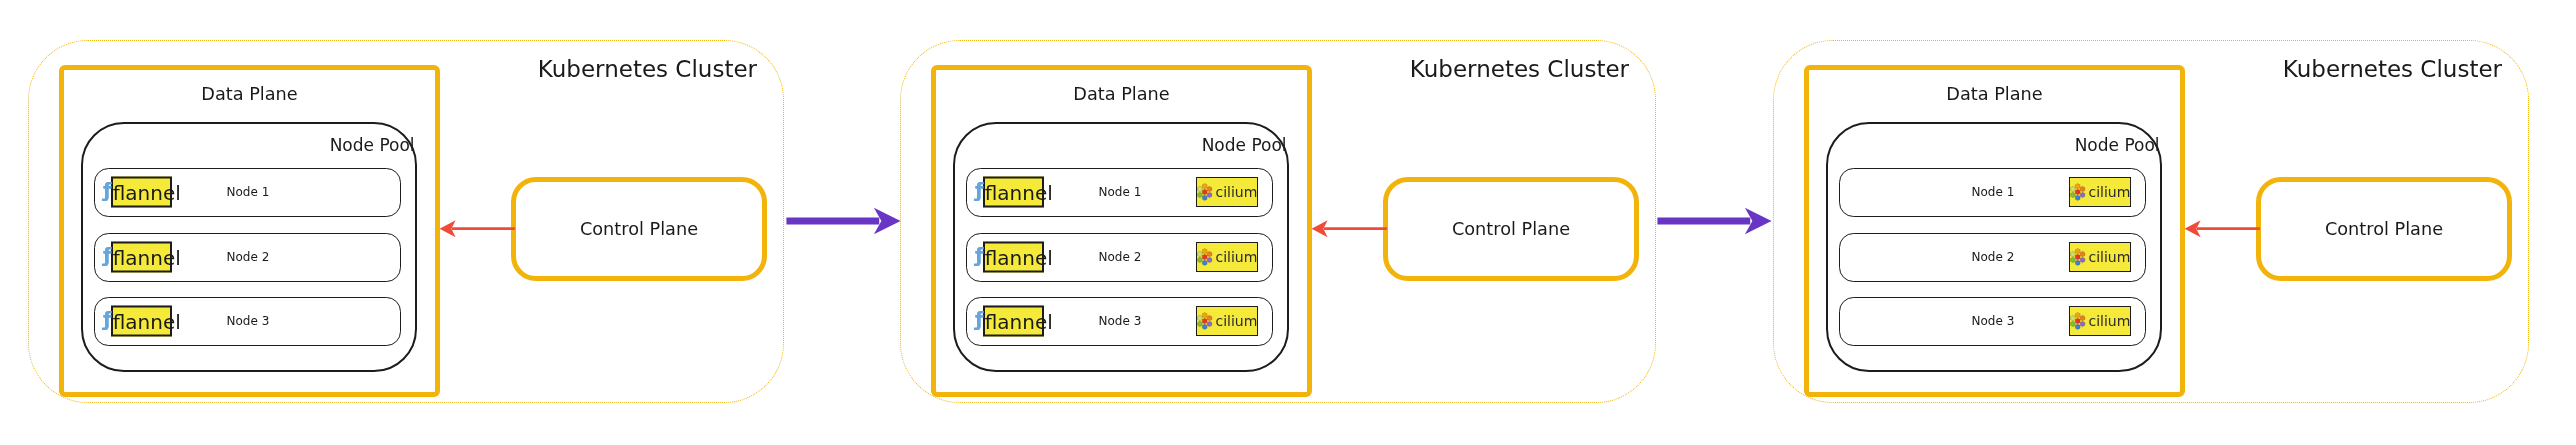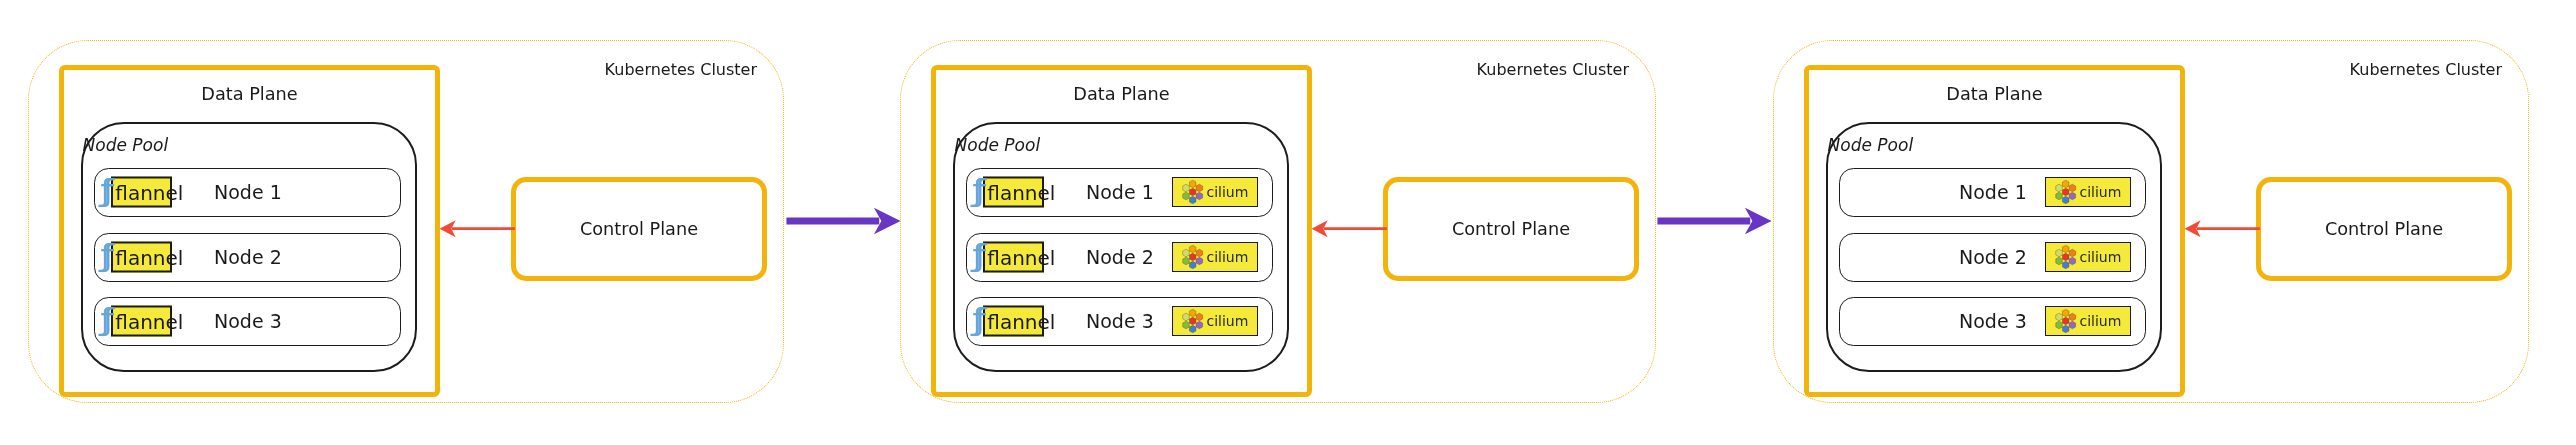--- a/index.html
+++ b/index.html
@@ -14,68 +14,68 @@
   
   .cluster {
     position:absolute; top:40px; width:756px; height:363px;
     border:1.6px dotted var(--gold,#F2B40A); border-radius:60px;
   }
   .cluster.c1 { left:28px; }
   .cluster.c2 { left:900px; }
   .cluster.c3 { left:1773px; }
   .cluster-label {
     position:absolute; top:17px; right:26px;
-    font-size:16px; line-height:23.6px; white-space:nowrap;
+    font-size:23px; line-height:23.6px; white-space:nowrap;
   }
 
   
   .data-plane {
     position:absolute; left:30px; top:23.6px; width:381px; height:332px;
     border:5.4px solid var(--gold,#F2B40A); border-radius:6px;
   }
   .dp-label { margin-top:13px; text-align:center; font-size:17.7px; line-height:22.5px; }
 
   
   .node-pool {
     position:absolute; left:16.6px; top:52px; width:336px; height:250px;
     border:2.1px solid var(--outline,#1c1c1c); border-radius:43px;
   }
-  .np-label { margin-top:11.8px; text-align:left; font-size:17px; line-height:21.4px;font-style:italic; }
+  .np-label { margin-top:11.8px; text-align:right; font-size:17px; line-height:21.4px; }
 
   
   .node-row {
     position:absolute; left:11.8px; width:307px; height:49px;
     border:1.6px solid var(--outline,#1c1c1c); border-radius:14.5px; background:#fff;
   }
   .node-row.r1 { top:44px; } .node-row.r2 { top:109px; } .node-row.r3 { top:173px; }
   .node-name {
     position:absolute; inset:0; display:flex; align-items:center; justify-content:center;
-    font-size:19px; white-space:nowrap;
+    font-size:12px; white-space:nowrap;
   }
 
   
   .badge {
     position:absolute; top:50%; transform:translateY(-50%);
     display:flex; align-items:center; justify-content:center;
     background:var(--yellow,#F5EA3A);
   }
   .flannel-badge { left:16px; width:61px; height:31px; border:2.1px solid var(--outline,#1c1c1c); gap:2.1px; }
   .flannel-icon {
-    color:var(--blue,#64A6DB); font-size:31px; line-height:23.6px; font-weight:normal;
+    color:var(--blue,#64A6DB); font-size:19px; line-height:23.6px; font-weight:bold;
     letter-spacing:-8px; padding-right:7px; transform:translateY(-1.6px);
   }
   .flannel-text { font-size:20px; }
-  .cilium-badge { right:14px; width:86px; height:30px; border:1.6px solid var(--outline,#1c1c1c); gap:2.7px;margin-left:8px; }
+  .cilium-badge { right:14px; width:62px; height:30px; border:1.6px solid var(--outline,#1c1c1c); gap:2.7px;margin-left:8px; }
   .cilium-icon { width:21.4px; height:24px; display:block; }
   .cilium-text { font-size:14px; color:#2b2b2b; }
 
   
   .control-plane {
     position:absolute; right:16px; top:136px; width:256px; height:104px;
-    border:5.4px solid var(--gold,#F2B40A); border-radius:15px;
+    border:5.4px solid var(--gold,#F2B40A); border-radius:25px;
     display:flex; align-items:center; justify-content:center;
     font-size:17.7px; white-space:nowrap; background:#fff;
   }
 
   
   .red-arrow { position:absolute; left:409px; top:177px; width:78px; height:21.4px; }
   .red-arrow line    { stroke:var(--red,#F04B38); stroke-width:5; }
   .red-arrow polygon { fill:var(--red,#F04B38); }
   .purple-arrow { position:absolute; top:205px; width:117px; height:32px; }
   .purple-arrow.p1 { left:785px; }

